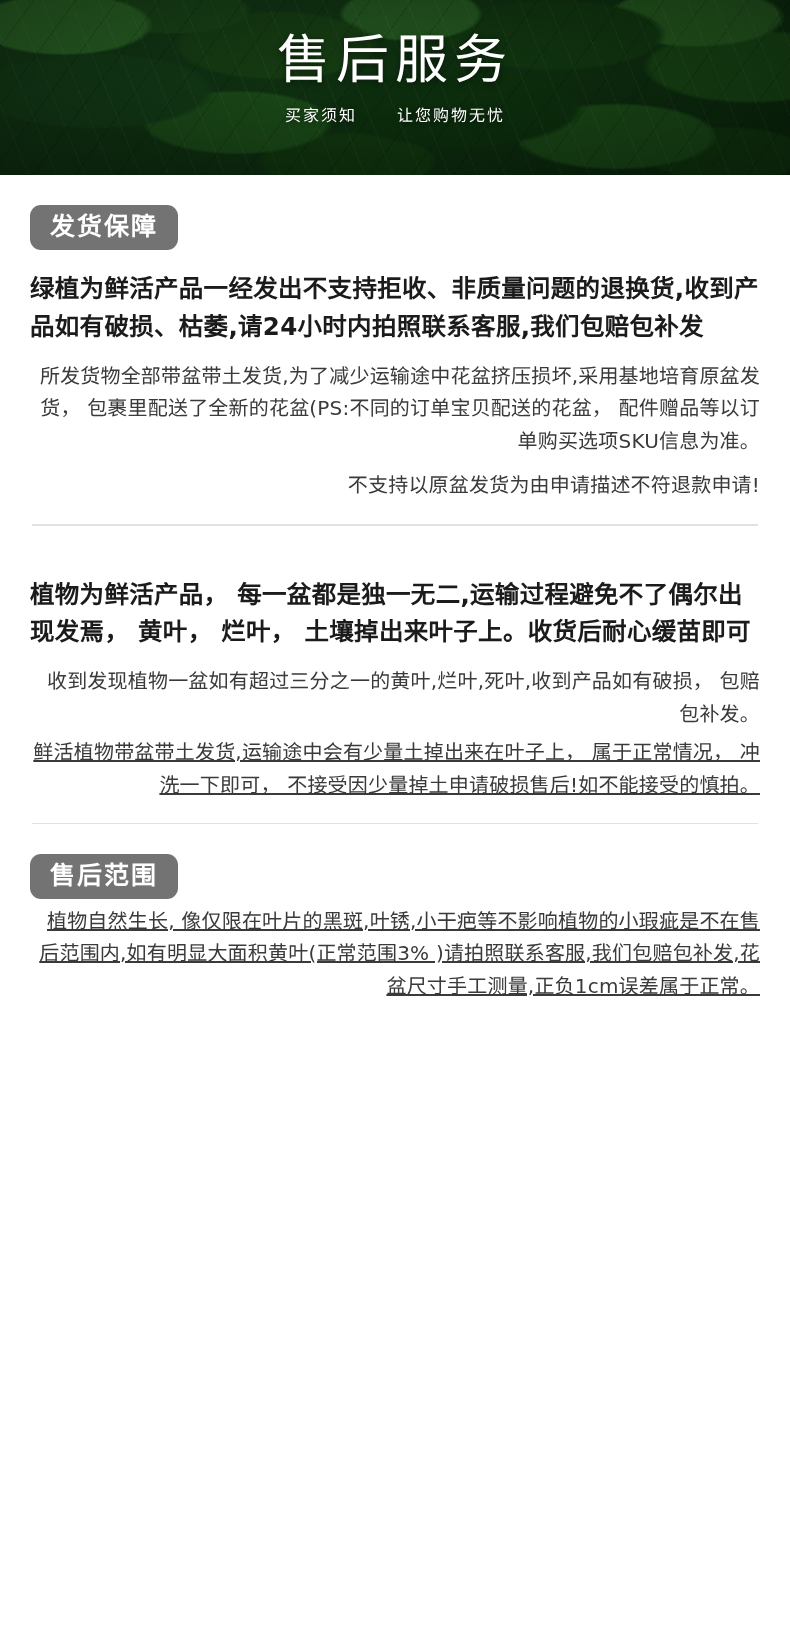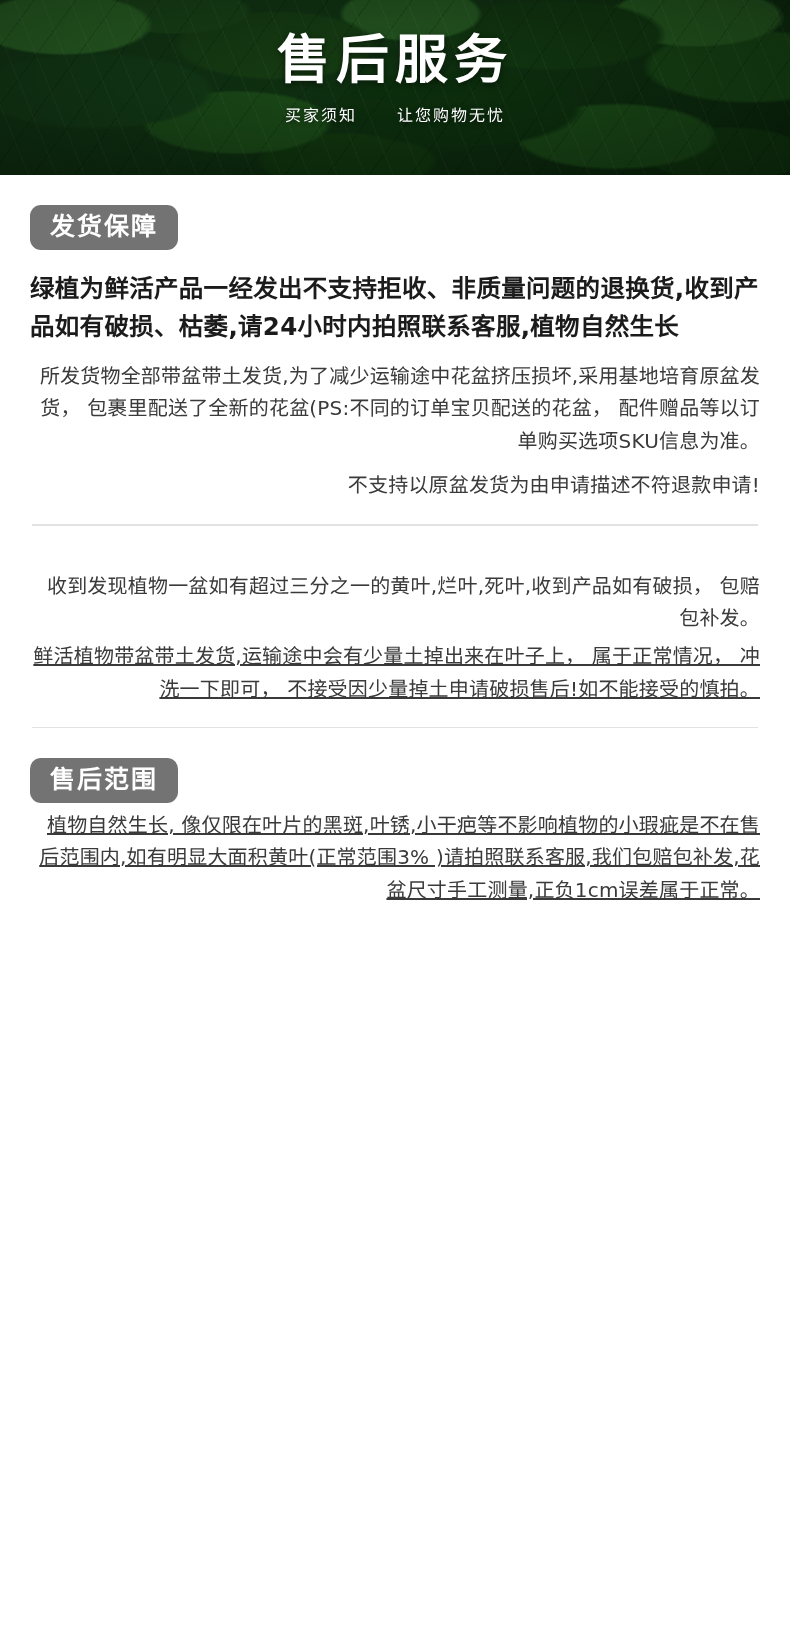--- a/index.html
+++ b/index.html
@@ -62,21 +62,21 @@
   }
   .hero-text {
     position: absolute;
     left: 0; right: 0;
     top: 32px;
     text-align: center;
   }
   .hero-title {
     font-size: 53px;
     line-height: 1.05;
-    font-weight: bold;
+    font-weight: normal;
     color: #ffffff;
     letter-spacing: 6px;
     text-shadow: 0 2px 7px rgba(0,0,0,0.55);
   }
   .hero-sub {
     margin-top: 14px;
     font-size: 16px;
     font-weight: normal;
     color: #ffffff;
     letter-spacing: 2px;
@@ -150,31 +150,32 @@
         <span class="gap"></span>
         <span>让您购物无忧</span>
       </div>
     </div>
   </div>
 
   <div class="content">
 
     <div class="section">
       <div class="tag">发货保障</div>
-      <div class="lead">绿植为鲜活产品一经发出不支持拒收、非质量问题的退换货,收到产品如有破损、枯萎,请24小时内拍照联系客服,植物自然生长</div>
+      <div class="lead">绿植为鲜活产品一经发出不支持拒收、非质量问题的退换货,收到产品如有破损、枯萎,请24小时内拍照联系客服,我们包赔包补发</div>
       <div class="body-p">所发货物全部带盆带土发货,为了减少运输途中花盆挤压损坏,采用基地培育原盆发货， 包裹里配送了全新的花盆(PS:不同的订单宝贝配送的花盆， 配件赠品等以订单购买选项SKU信息为准。</div>
       <div class="body-p tight">不支持以原盆发货为由申请描述不符退款申请!</div>
     </div>
 
     <div class="divider"></div>
 
 
     <div class="divider"></div>
 
     <div class="section">
+      <div class="lead">植物为鲜活产品， 每一盆都是独一无二,运输过程避免不了偶尔出现发焉， 黄叶， 烂叶， 土壤掉出来叶子上。收货后耐心缓苗即可</div>
       <div class="body-p">收到发现植物一盆如有超过三分之一的黄叶,烂叶,死叶,收到产品如有破损， 包赔包补发。</div>
       <div class="body-p loose">鲜活植物带盆带土发货,运输途中会有少量土掉出来在叶子上， 属于正常情况， 冲洗一下即可， 不接受因少量掉土申请破损售后!如不能接受的慎拍。</div>
     </div>
 
     <div class="divider"></div>
 
     <div class="section">
       <div class="tag">售后范围</div>
       <div class="body-p loose">植物自然生长, 像仅限在叶片的黑斑,叶锈,小干疤等不影响植物的小瑕疵是不在售后范围内,如有明显大面积黄叶(正常范围3% )请拍照联系客服,我们包赔包补发,花盆尺寸手工测量,正负1cm误差属于正常。</div>
     </div>

